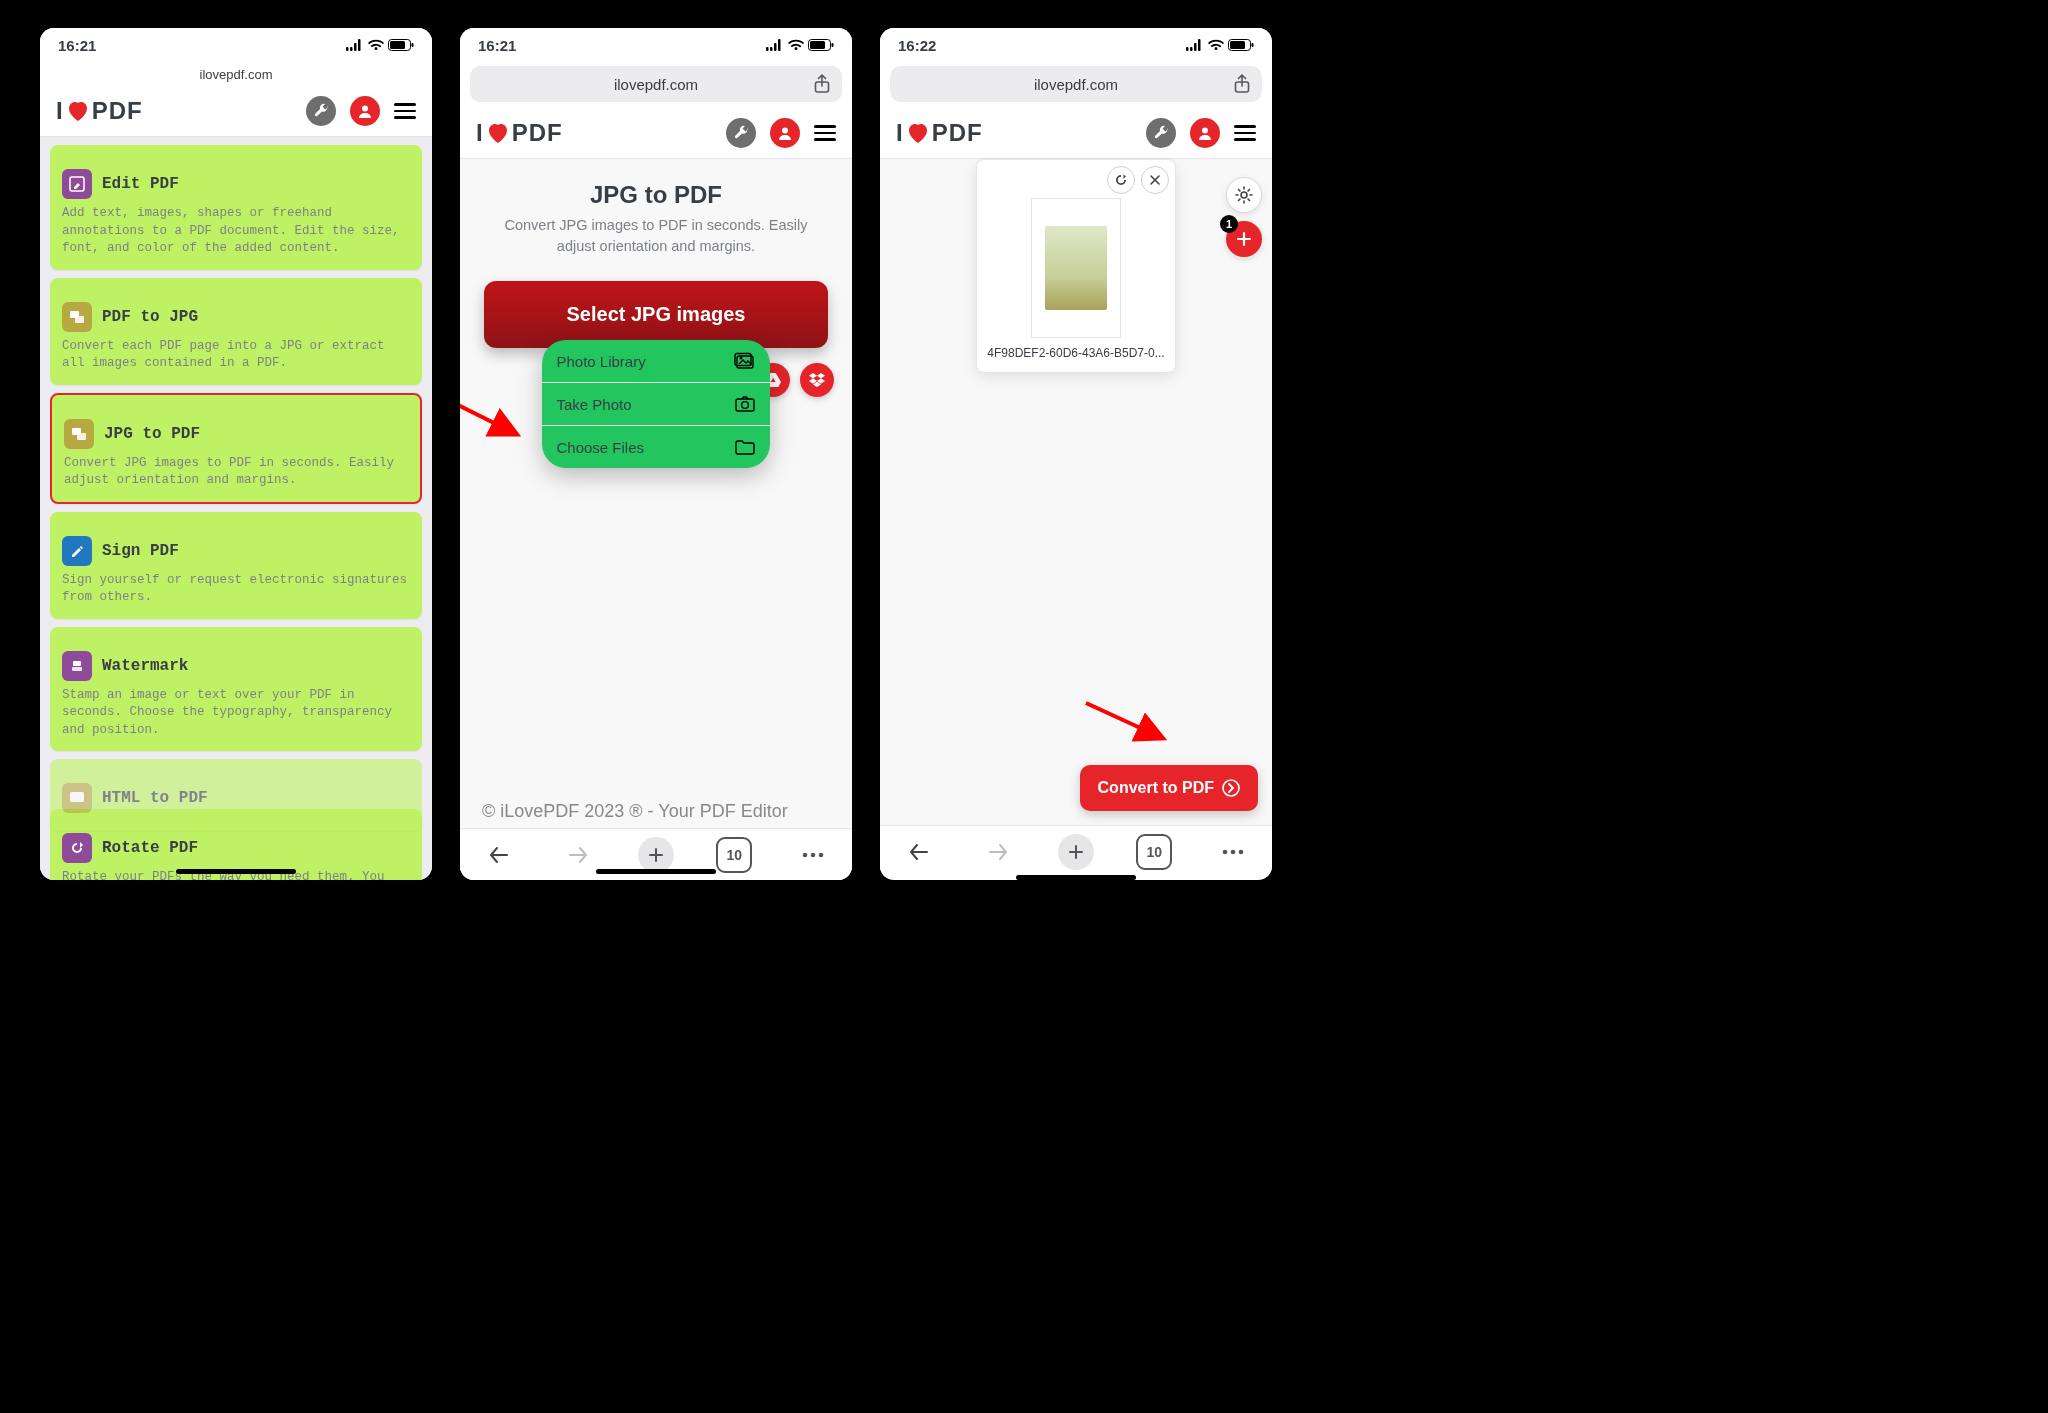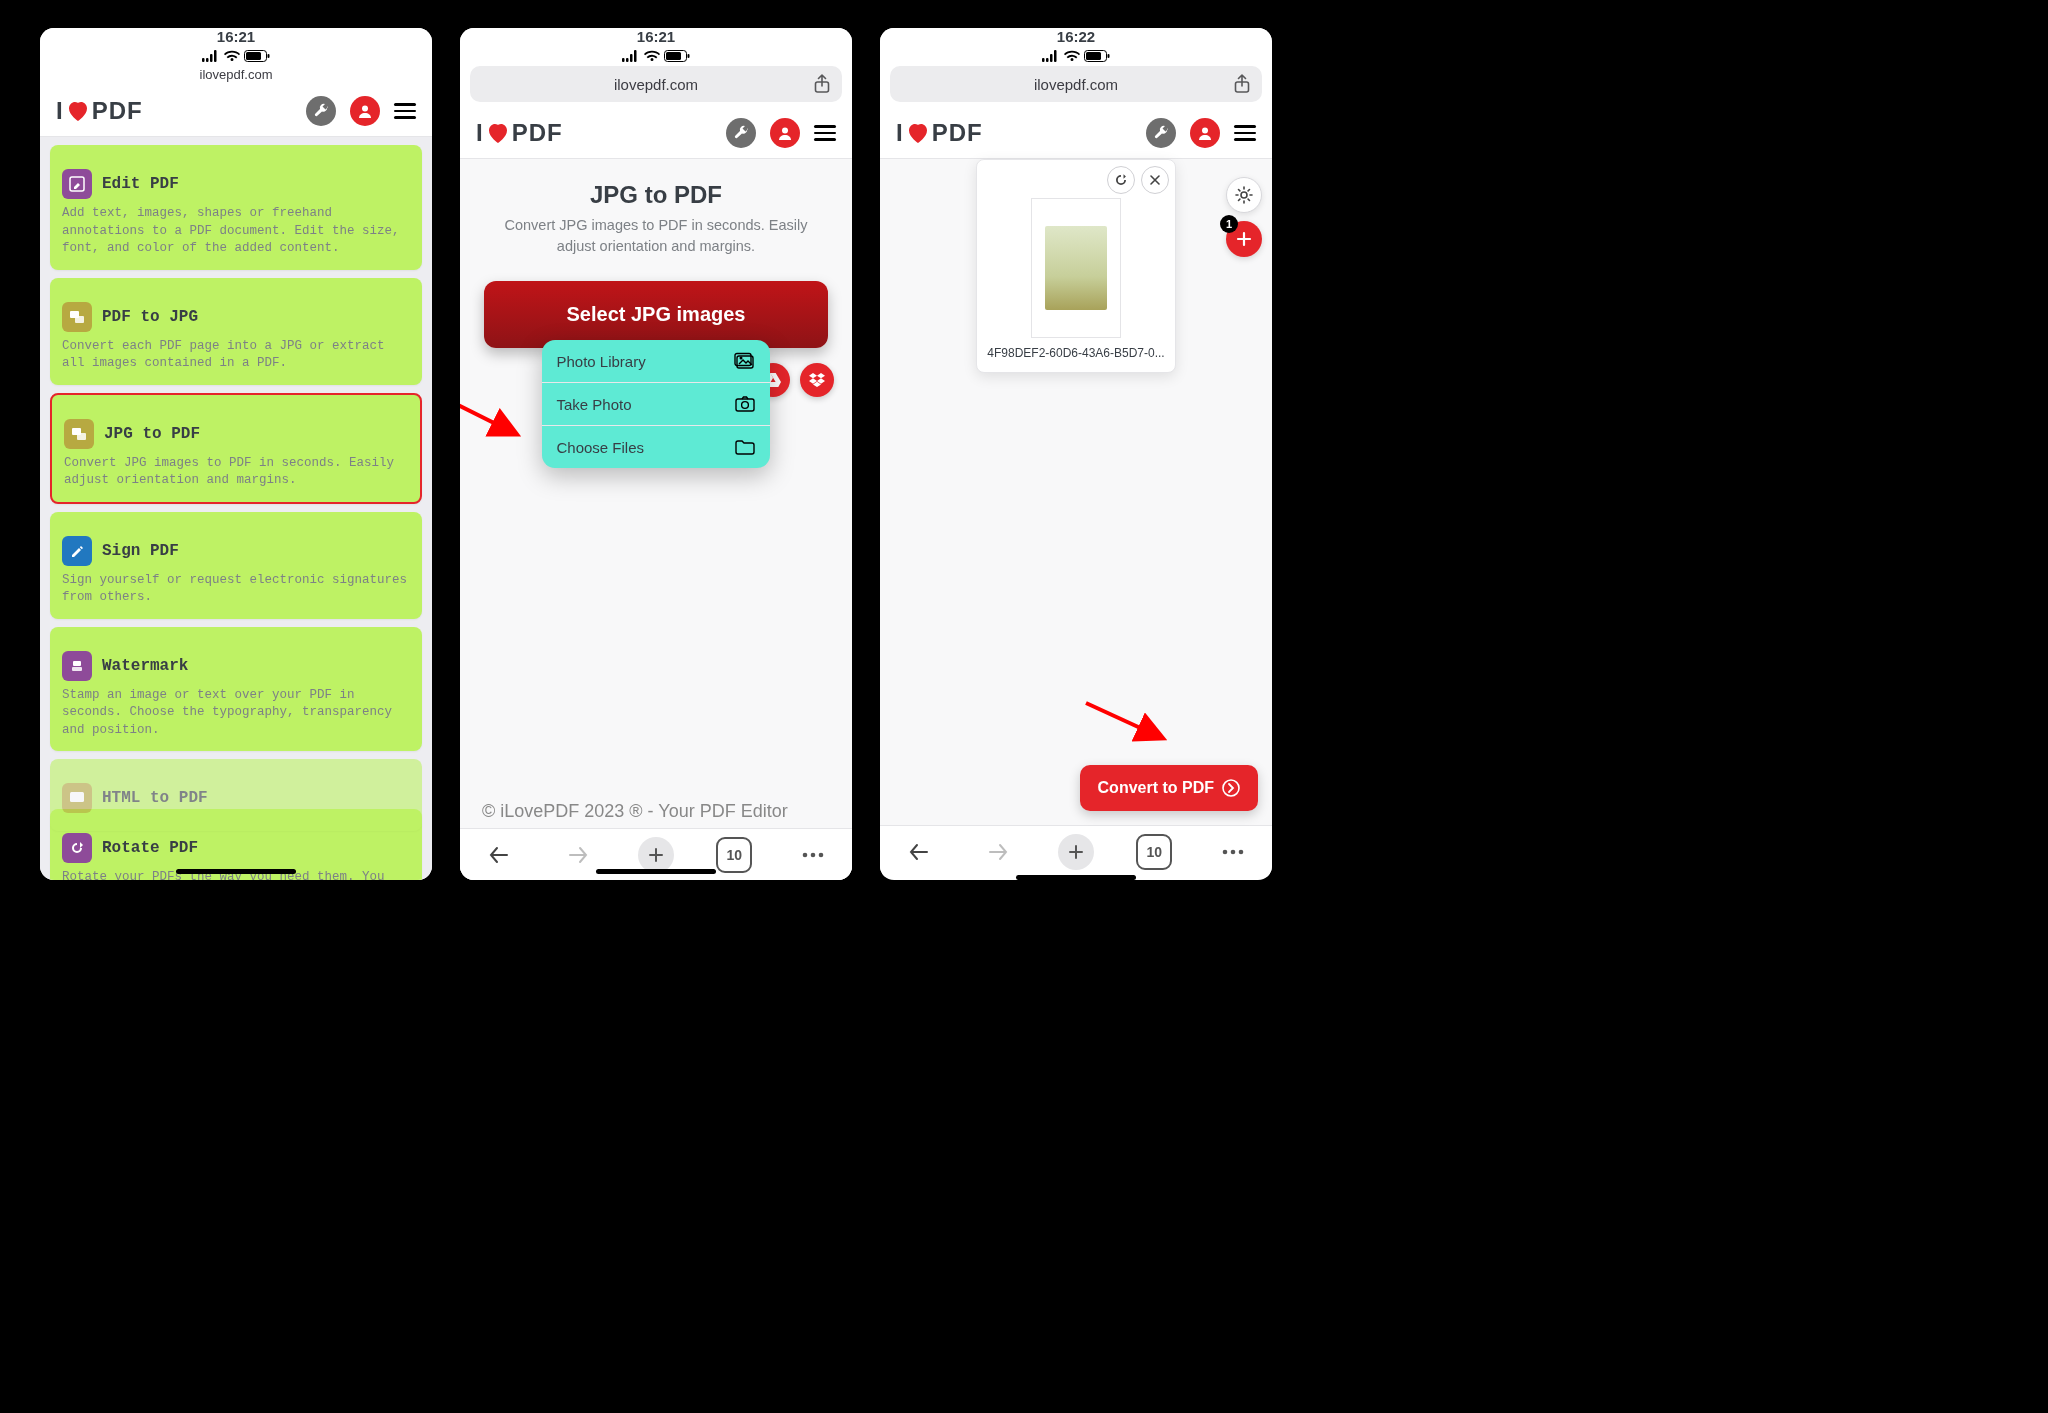--- a/index.html
+++ b/index.html
@@ -42,21 +42,20 @@
   
   .status {
     height: 34px;
     padding: 0 18px;
     display: flex;
     justify-content: space-between;
     align-items: center;
     font-size: 15px;
     font-weight: 700;
     background:#fff;
-    flex-direction:column;
   }
   .status-right { display:flex; align-items:center; gap:4px; }
   .s-icon { display:inline-flex; }
 
   
   .urlbar-wrap { padding: 4px 10px 6px; background:#fff; }
   .urlbar {
     background: #ececee;
     border-radius: 10px;
     height: 36px;
@@ -154,22 +153,22 @@
     background: linear-gradient(#c01418,#8e1316);
     color:#fff; font-size:20px; font-weight:700;
     text-align:center; padding:22px;
     border-radius:12px;
     box-shadow: 0 6px 14px rgba(0,0,0,0.25);
     position:relative; z-index:1;
   }
   .picker {
     margin: -8px auto 0;
     width: 66%;
-    background:#5eead4;
-    border-radius:13px;
+    background:#22c55e;
+    border-radius:24px;
     box-shadow: 0 8px 24px rgba(0,0,0,0.25);
     overflow:hidden;
     position:relative; z-index:2;
   }
   .picker-row {
     display:flex; justify-content:space-between; align-items:center;
     padding:12px 14px; font-size:15px;
     border-bottom:1px solid #e8e8ea;
   }
   .picker-row:last-child { border-bottom:none; }

